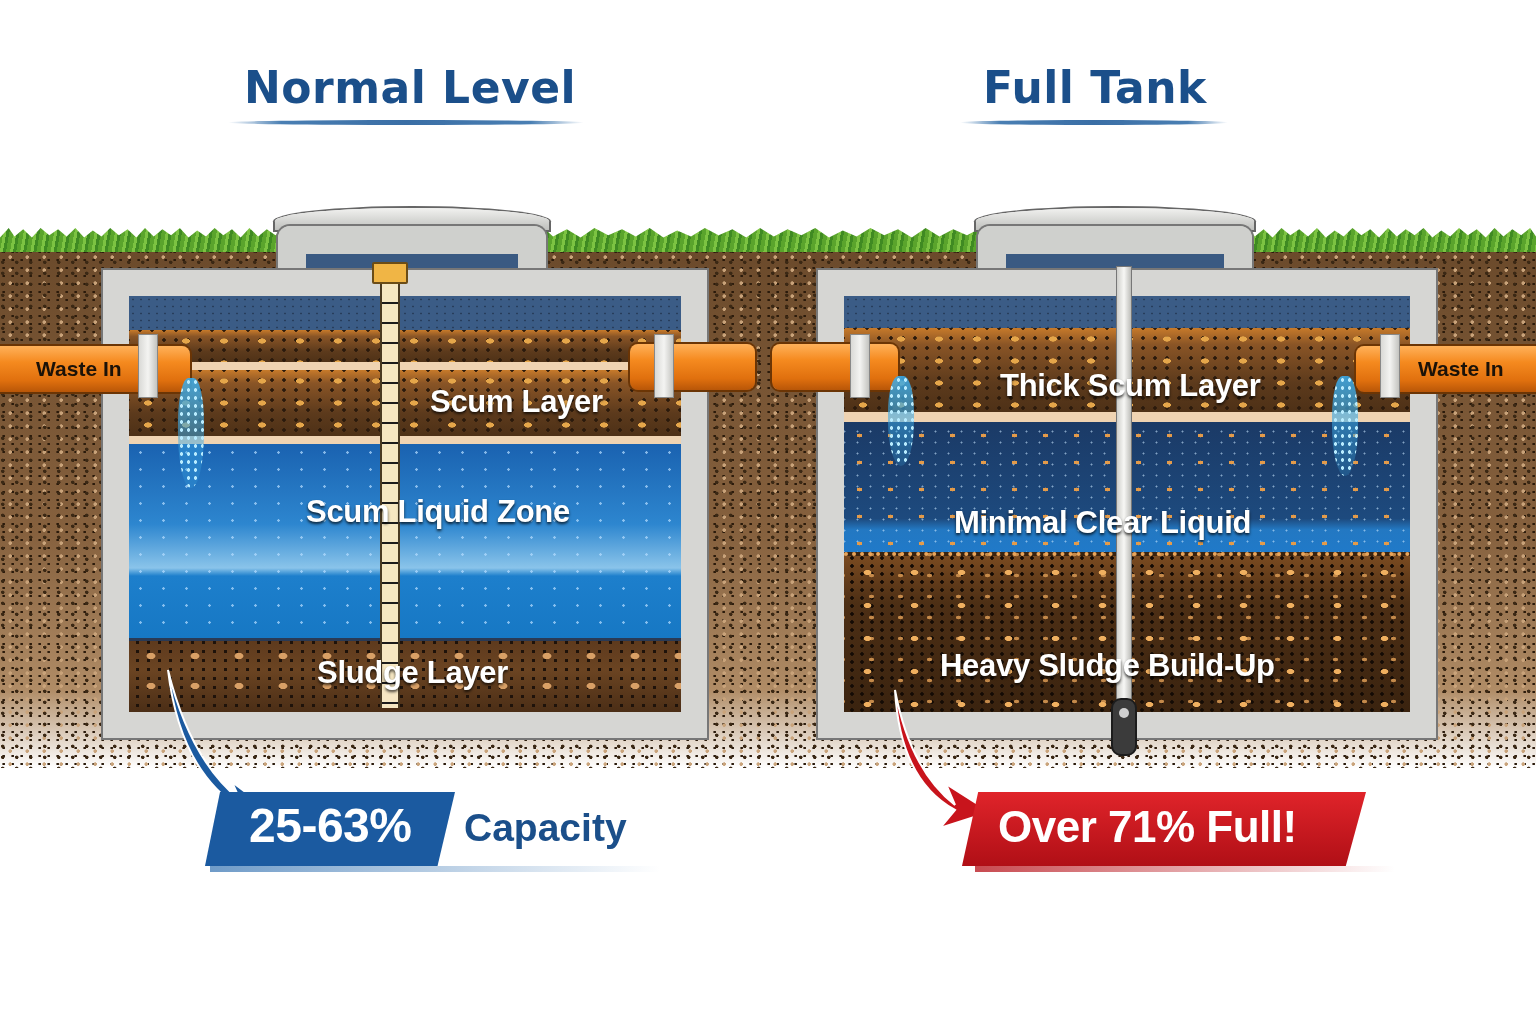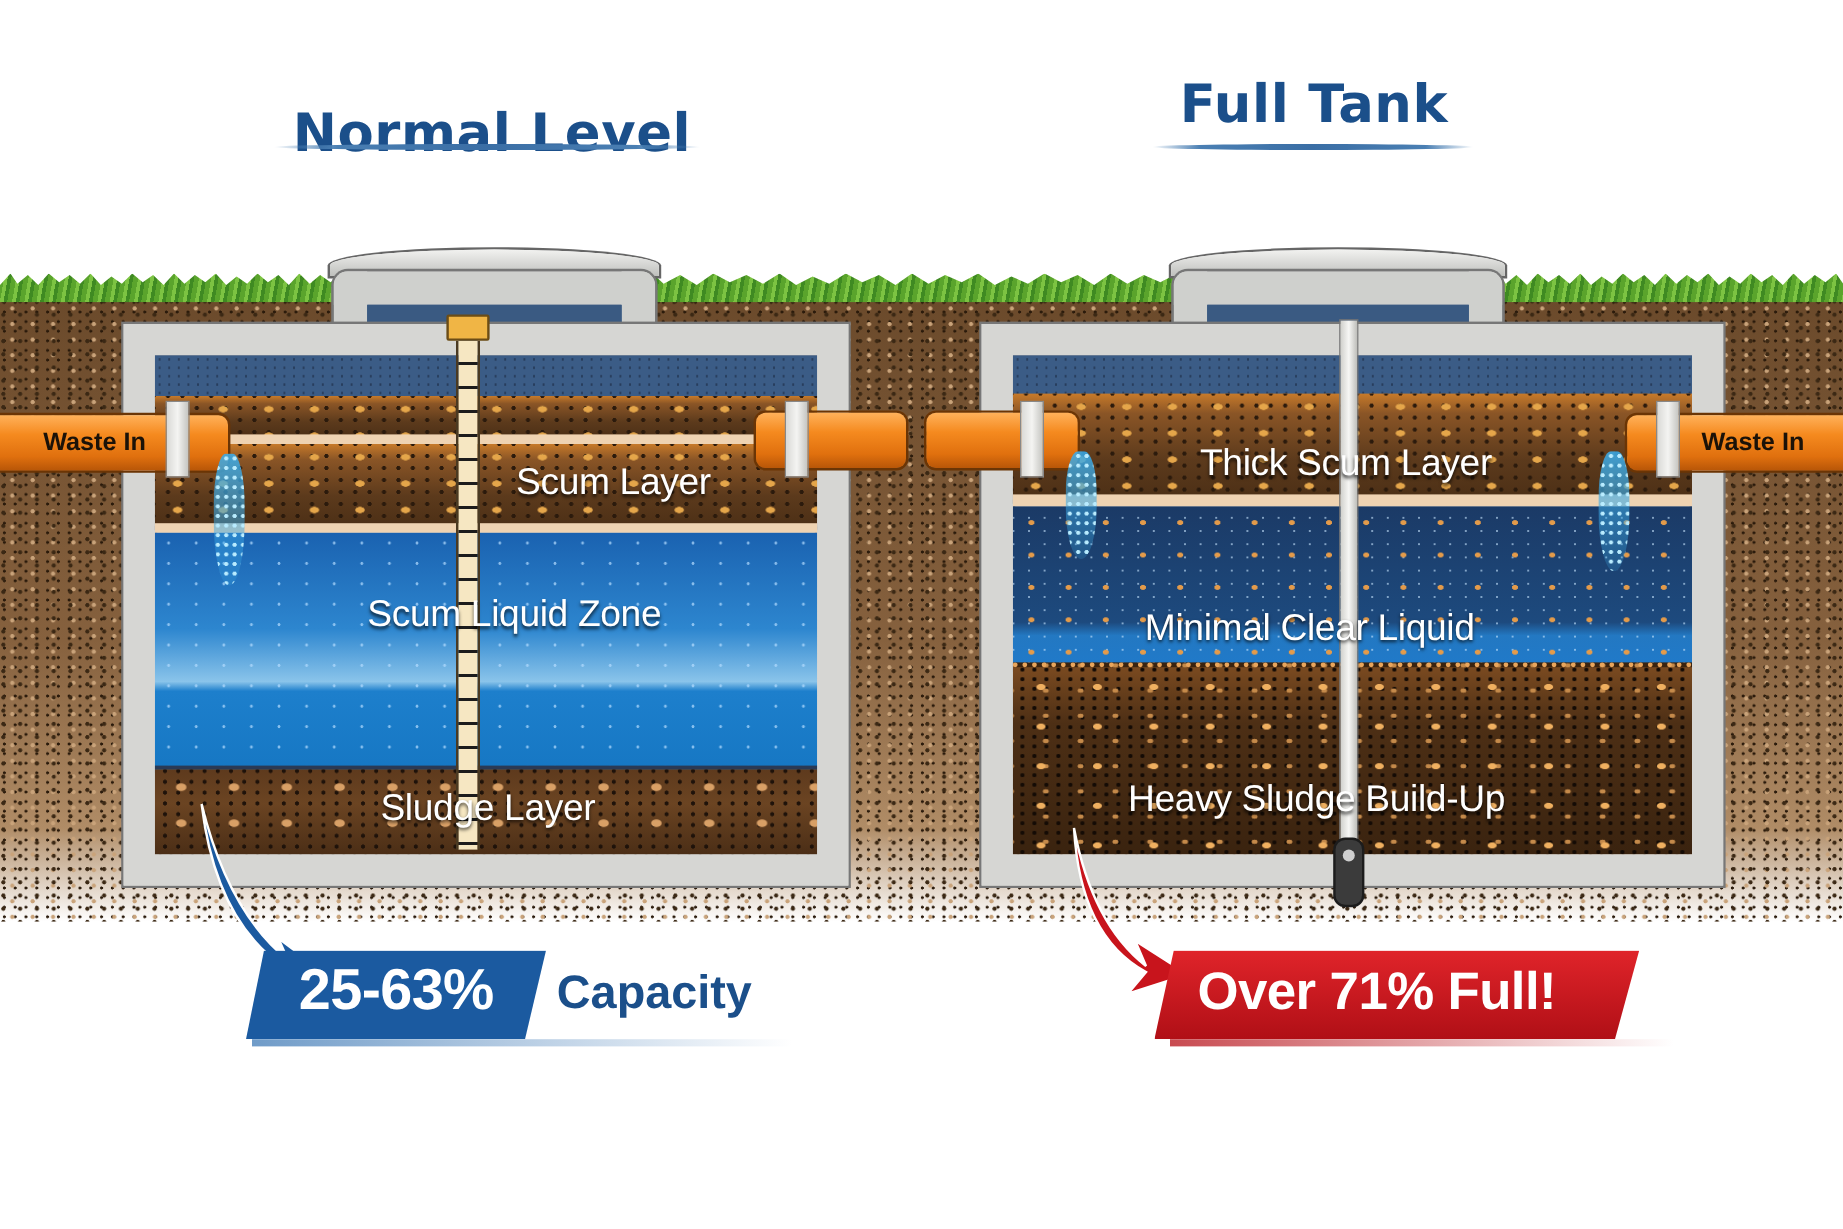--- a/index.html
+++ b/index.html
@@ -84,21 +84,21 @@
   }
   .sludge-heavy {
     background:
       radial-gradient(ellipse 6px 4px, #f0b060 55%, transparent 70%) 0 0/47px 33px,
       radial-gradient(ellipse 4px 3px, #c58a4a 55%, transparent 70%) 13px 9px/29px 21px,
       radial-gradient(circle, #140b05 1.5px, transparent 2px) 3px 6px/10px 8px,
       linear-gradient(180deg, #7a4a20 0%, #4d2f15 30%, #3a230f 100%);
   }
 
   .layer-label {
-    position: absolute; color: #ffffff; font-weight: normal; font-size: 31px;
+    position: absolute; color: #ffffff; font-weight: bold; font-size: 31px;
     font-family: "Liberation Sans", "DejaVu Sans", sans-serif;
     text-shadow: 0 2px 3px rgba(0,0,0,0.75); white-space: nowrap; letter-spacing: -0.3px;
   }
 
   
   .gauge {
     position: absolute; width: 20px; border-left: 2px solid #4a3a22; border-right: 2px solid #4a3a22;
     background: repeating-linear-gradient(180deg, #f6e7c2 0 18px, #1c1c1c 18px 20px);
   }
   .gauge-cap { position: absolute; width: 36px; height: 22px; background: #f0b545; border: 2px solid #6b4c16; border-radius: 2px; }
@@ -126,21 +126,21 @@
   
   .arrow-svg { position: absolute; overflow: visible; }
   .ribbon { position: absolute; }
   .ribbon-text { position: absolute; color: #fff; font-weight: bold; font-family: "Liberation Sans", sans-serif; white-space: nowrap; letter-spacing: -0.5px; }
   .capacity-word { position: absolute; color: #1b4f8a; font-weight: bold; font-size: 39px; font-family: "Liberation Sans", sans-serif; }
   .underline-grad { position: absolute; height: 6px; }
 </style>
 </head>
 <body>
 
-<div class="title" style="left:200px;width:420px;margin-top:24px;">Normal Level</div>
+<div class="title" style="left:200px;width:420px;">Normal Level</div>
 <div class="title-rule" style="left:228px;width:356px;"></div>
 <div class="title" style="left:940px;width:310px;">Full Tank</div>
 <div class="title-rule" style="left:960px;width:268px;"></div>
 
 <div class="soil" style="left:0;top:248px;width:1536px;height:520px;"></div>
 <div class="grass" style="left:0;width:290px;"></div>
 <div class="grass" style="left:530px;width:460px;"></div>
 <div class="grass" style="left:1240px;width:296px;"></div>
 
 <div>

